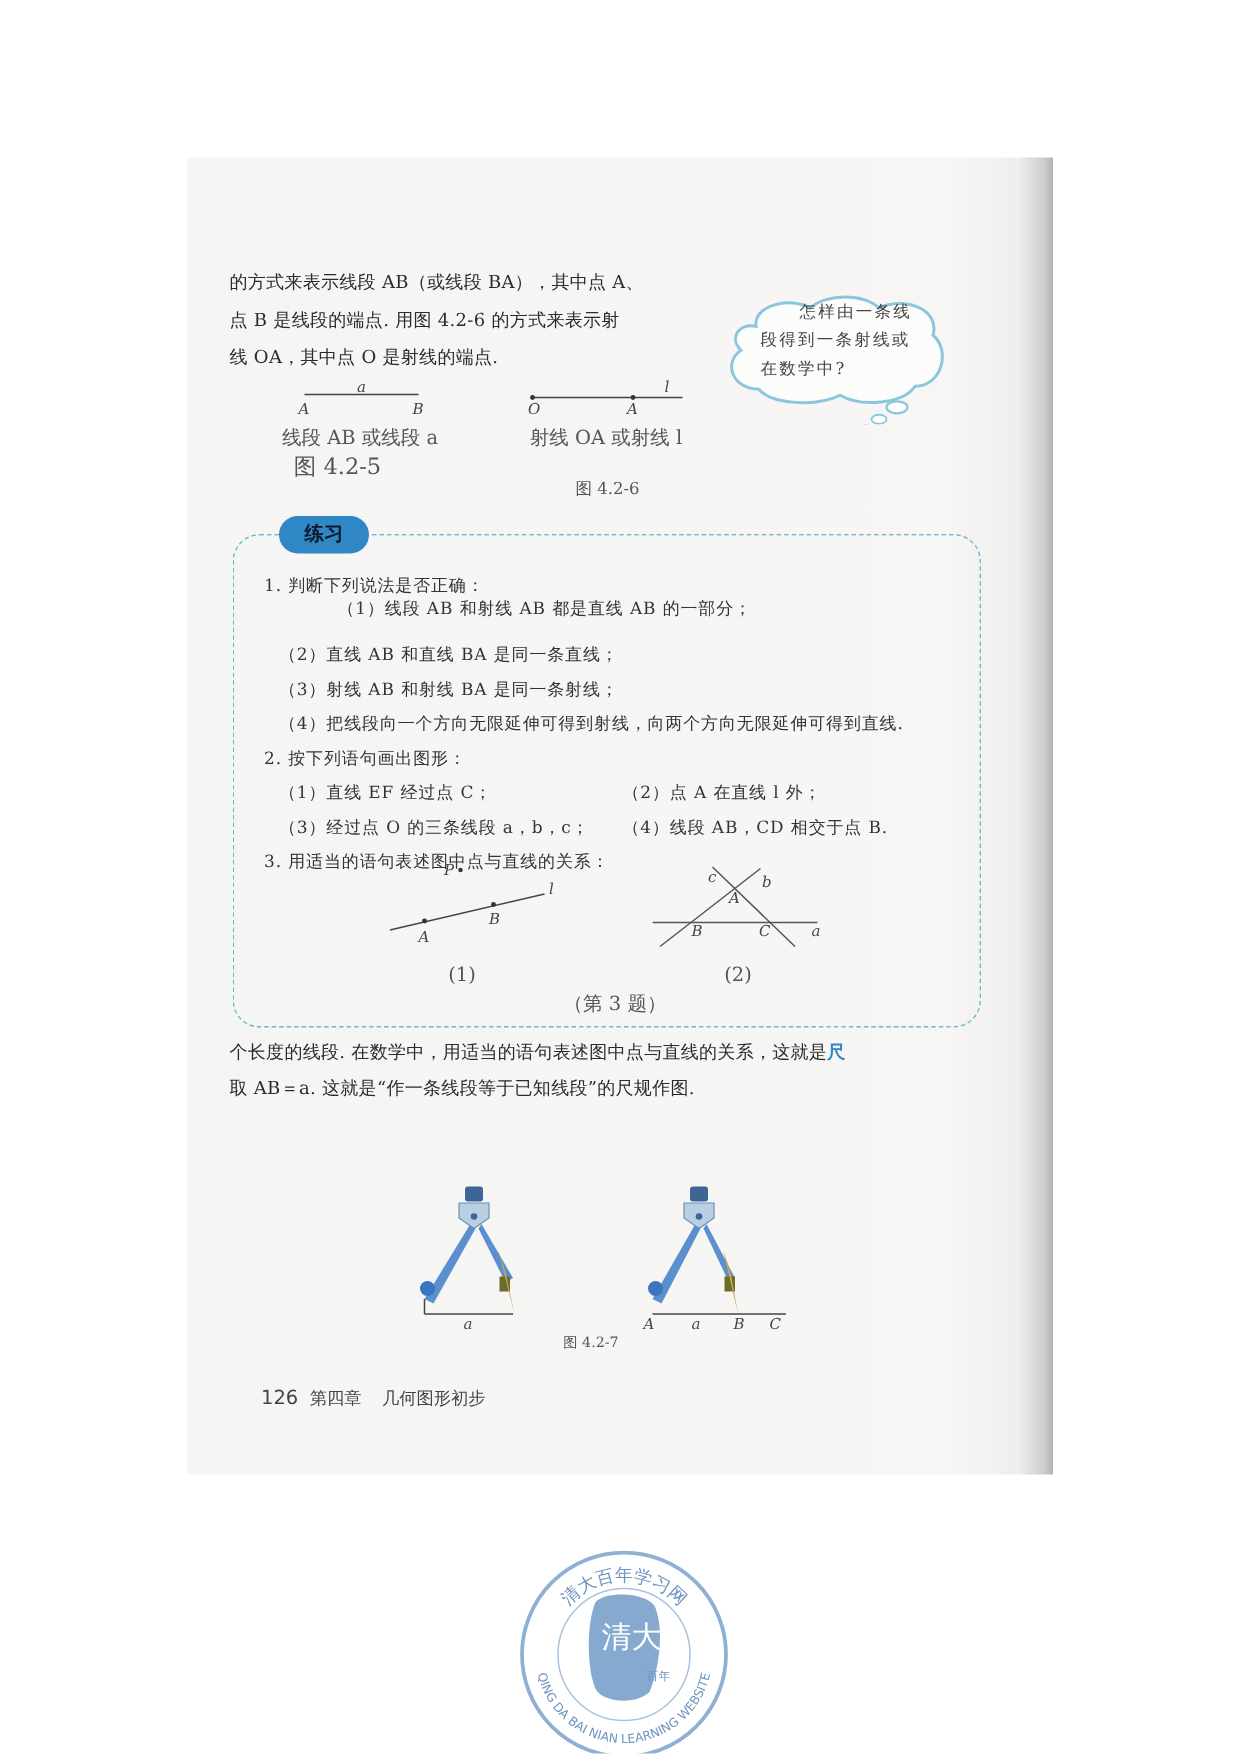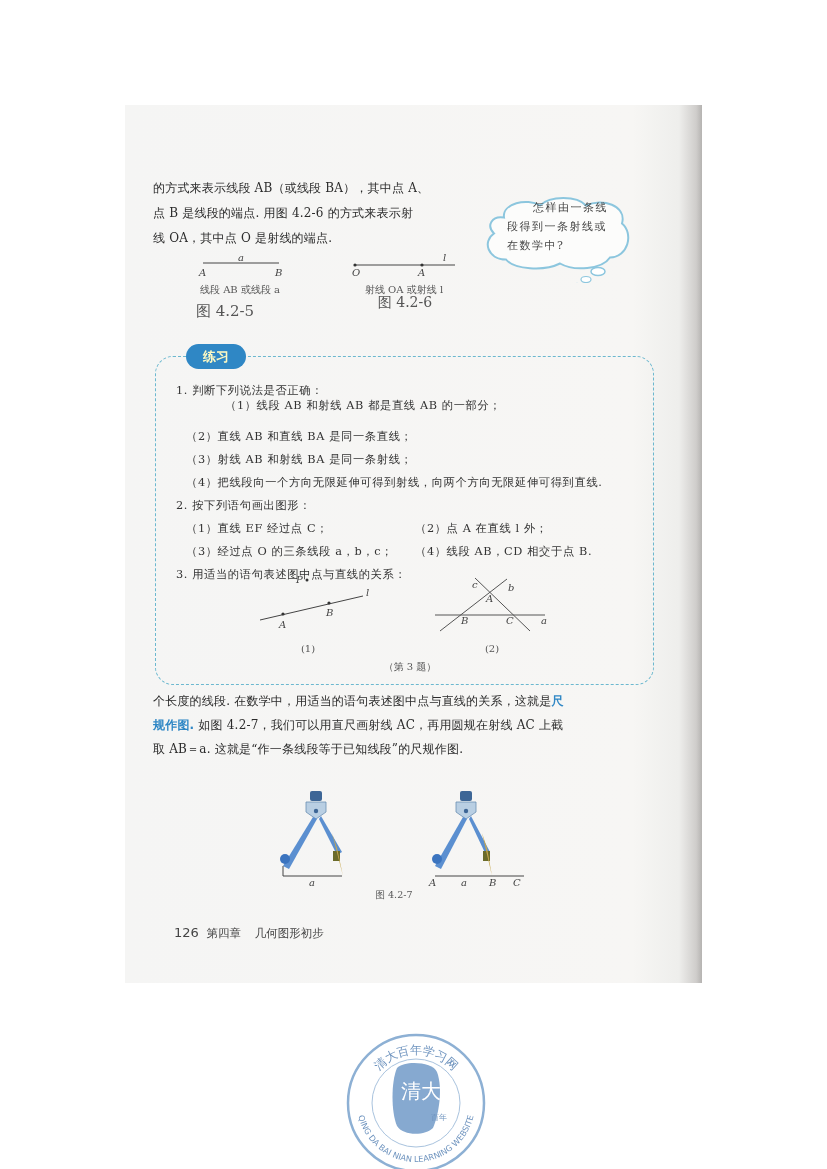--- a/index.html
+++ b/index.html
@@ -4,25 +4,25 @@
 <style>
   html, body { margin:0; padding:0; }
   body { width:827px; height:1169px; background:#ffffff; position:relative; overflow:hidden;
          font-family:"DejaVu Serif", serif; color:#333; }
   .page { position:absolute; left:125px; top:105px; width:577px; height:878px;
           background:linear-gradient(to right,#f5f5f4 0%,#f7f6f4 88%,#eeeeec 96%,#cfcdcb 99%,#b5b3b1 100%); }
   .abs { position:absolute; }
   .body-text { font-size:12px; line-height:25px; color:#2b2b2b; letter-spacing:0.2px; }
   .cloud { position:absolute; left:482px; top:190px; width:150px; height:80px; }
   .cloud-text { position:absolute; left:507px; top:198px; width:115px; font-size:11px; line-height:19px; color:#444; letter-spacing:1.5px; }
-  .fig-cap { font-size:10px; color:#555; text-align:center; }
+  .fig-cap { font-size:13px; color:#555; text-align:center; }
   .ex-box { position:absolute; left:155px; top:356px; width:497px; height:327px;
             border:1.3px dashed #6cb8cf; border-radius:18px; }
   .ex-tag { position:absolute; left:186px; top:344px; width:60px; height:25px; border-radius:13px;
-            background:#2f87c5; color:#fef9c3; font-family:"DejaVu Sans", sans-serif; font-weight:bold;
+            background:#2f87c5; color:#0f172a; font-family:"DejaVu Sans", sans-serif; font-weight:bold;
             font-size:13px; line-height:25px; text-align:center; }
   .ex-line { position:absolute; font-size:11.3px; line-height:20px; color:#333; white-space:nowrap; letter-spacing:0.6px;}
   .hl { color:#2f87c5; font-weight:bold; font-family:"DejaVu Sans", sans-serif; }
   .footer { position:absolute; left:146px; top:925px; font-family:"DejaVu Sans", sans-serif; font-size:11.5px; color:#444; }
   .lbl { font-style:italic; font-size:10px; fill:#444; font-family:"DejaVu Serif", serif; }
 </style>
 </head>
 <body>
 
 <div class="page"></div>
@@ -56,21 +56,21 @@
 
 <svg class="abs" style="left:350px; top:252px;" width="110" height="26">
   <line x1="5" y1="13" x2="105" y2="13" stroke="#444" stroke-width="1"></line>
   <circle cx="5" cy="13" r="1.6" fill="#333"></circle>
   <circle cx="72" cy="13" r="1.6" fill="#333"></circle>
   <text class="lbl" x="93" y="9">l</text>
   <text class="lbl" x="2" y="24">O</text>
   <text class="lbl" x="68" y="24">A</text>
 </svg>
 <div class="abs fig-cap" style="left:348px; top:283px; width:112px;">射线 OA 或射线 l</div>
-<div class="abs fig-cap" style="left:365px; top:294px; width:80px; font-size:14px;">图 4.2-6</div>
+<div class="abs fig-cap" style="left:365px; top:318px; width:80px; font-size:11px;">图 4.2-6</div>
 
 <div class="ex-box"></div>
 <div class="ex-tag">练习</div>
 
 <div class="ex-line" style="left:176px; top:381px;">1. 判断下列说法是否正确：</div>
 <div class="ex-line" style="left:186px; top:396px;margin-left:39px;">（1）线段 AB 和射线 AB 都是直线 AB 的一部分；</div>
 <div class="ex-line" style="left:186px; top:427px;">（2）直线 AB 和直线 BA 是同一条直线；</div>
 <div class="ex-line" style="left:186px; top:450px;">（3）射线 AB 和射线 BA 是同一条射线；</div>
 <div class="ex-line" style="left:186px; top:473px;">（4）把线段向一个方向无限延伸可得到射线，向两个方向无限延伸可得到直线.</div>
 <div class="ex-line" style="left:176px; top:496px;">2. 按下列语句画出图形：</div>
@@ -101,21 +101,20 @@
   <text class="lbl" x="51" y="28">A</text>
   <text class="lbl" x="26" y="50">B</text>
   <text class="lbl" x="71" y="50">C</text>
   <text class="lbl" x="106" y="50">a</text>
 </svg>
 <div class="abs fig-cap" style="left:477px; top:643px; width:30px;">(2)</div>
 <div class="abs fig-cap" style="left:370px; top:660px; width:80px;">（第 3 题）</div>
 
 <div class="abs body-text" style="left:153px; top:689px; width:500px; line-height:24px;">
   <div><span>个长度的线段. 在数学中，用适当的语句表述图中点与直线的关系，这就是</span><span class="hl">尺</span></div>
-  <div><span class="hl">规作图.</span><span> 如图 4.2-7，我们可以用直尺画射线 AC，再用圆规在射线 AC 上截</span></div>
   <div>取 AB＝a. 这就是“作一条线段等于已知线段”的尺规作图.</div>
 </div>
 
 <svg class="abs" style="left:270px; top:788px;" width="270" height="100">
 
   <g>
     <rect x="40" y="3" width="12" height="10" rx="2" fill="#3d6696"></rect>
     <path d="M36 14 L56 14 L56 24 L46 31 L36 24 Z" fill="#b9cfe3" stroke="#6b8fb3" stroke-width="0.8"></path>
     <circle cx="46" cy="23" r="2.2" fill="#3d6696"></circle>
     <path d="M43 29 L13 78 L19 81 L47 31 Z" fill="#5b8fd0"></path>

